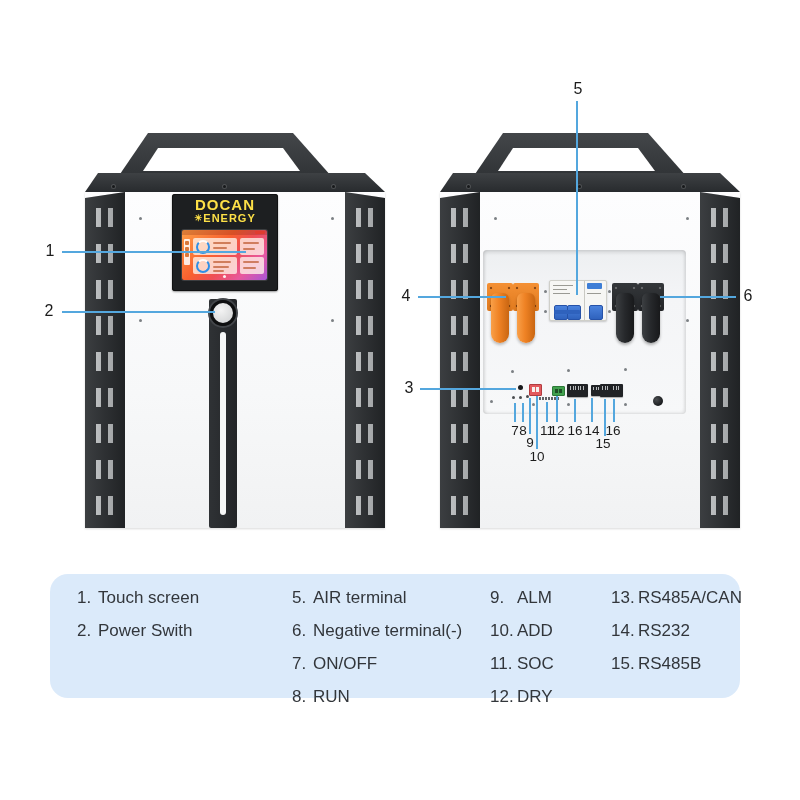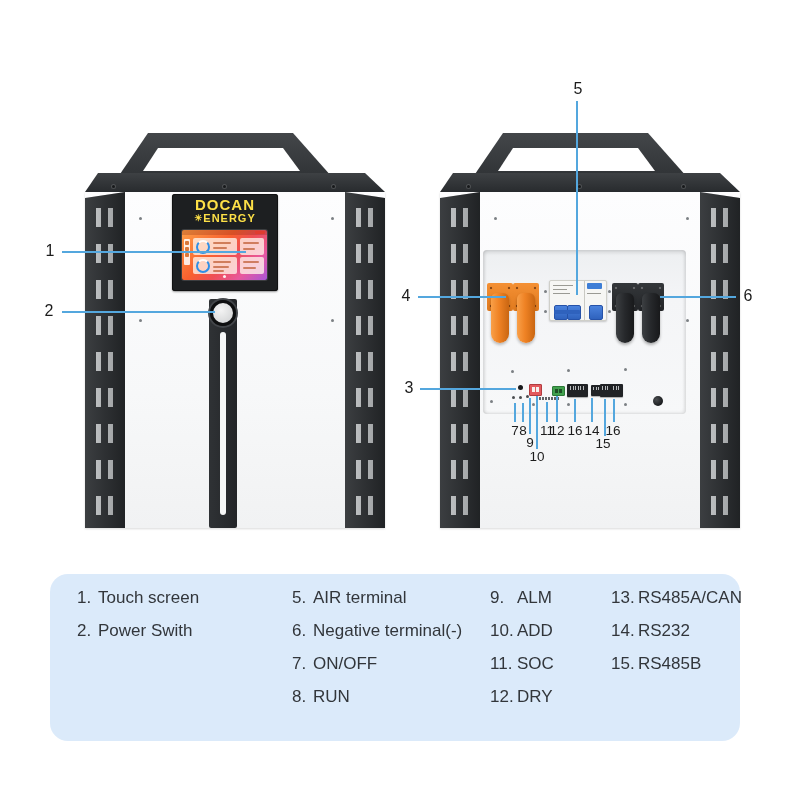--- a/index.html
+++ b/index.html
@@ -98,21 +98,21 @@
   .dry-green i{position:absolute;top:2px;width:3px;height:4px;background:#1e4f26;}
   .port{position:absolute;background:#212326;border-radius:1px;box-shadow:0 1px 1px rgba(0,0,0,.3);}
   .pins{position:absolute;background:repeating-linear-gradient(90deg,#b9bcbe 0 1px,transparent 1px 2.6px);}
 
   
   .co{position:absolute;transform:translate(-50%,-50%);font-size:16px;font-weight:500;color:#1c1c1c;}
   .cos{position:absolute;transform:translate(-50%,-50%);font-size:13.5px;font-weight:500;color:#1c1c1c;}
   .cl{position:absolute;background:#54a7de;}
 
   
-  .legend{position:absolute;left:50px;top:574px;width:690px;height:167px;background:#dbeafa;border-radius:18px;}
+  .legend{position:absolute;left:50px;top:574px;width:690px;height:124px;background:#dbeafa;border-radius:18px;}
   .lcol{position:absolute;top:14px;display:flex;flex-direction:column;gap:13px;
         font-size:17px;color:#32363b;}
   .lrow{height:20px;line-height:20px;white-space:nowrap;}
   .lnum{display:inline-block;width:21px;}
   .lnum.w26{width:27px;}
 </style>
 </head>
 <body>
 
 <div class="canvas">

